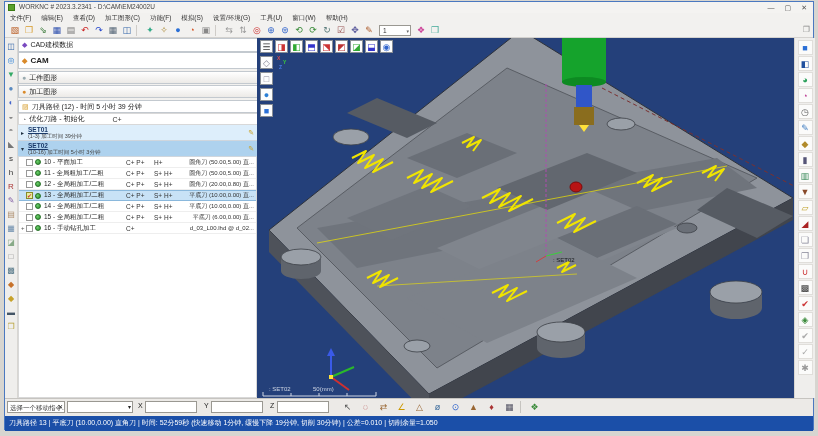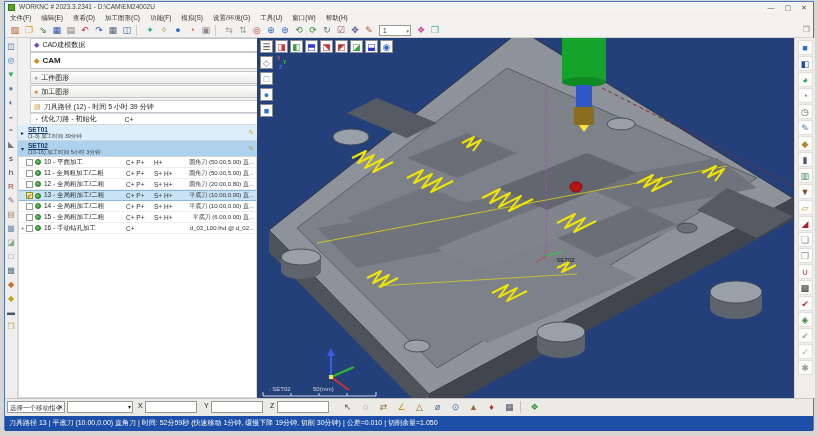--- a/index.html
+++ b/index.html
@@ -29,21 +29,21 @@
   .content { position:absolute; left:0; top:36px; width:100%; height:360px; }
   .left-strip { position:absolute; left:0; top:0; width:13px; height:360px; background:#efeeec;
     border-right:1px solid #d8d6d2; display:flex; flex-direction:column; align-items:center; padding-top:2px; }
   .left-strip .stripi { width:12px; height:14px; font-size:8px; line-height:14px; text-align:center; }
   .right-strip { position:absolute; left:789px; top:0; width:21px; height:360px; background:#efeeec;
     border-left:1px solid #d8d6d2; display:flex; flex-direction:column; align-items:center; padding-top:2px; }
   .right-strip .stripi { width:15px; height:15px; font-size:9px; line-height:15px; text-align:center;
     background:#fbfbfa; border:1px solid #e0deda; margin-bottom:1px; }
   
   .left-panel { position:absolute; left:13px; top:0; width:239px; height:360px; background:#f2f1ef; }
-  .prow { position:absolute; left:12px; width:268px; background:#fff; border:1px solid #c3c9cf;
+  .prow { position:absolute; left:0; width:268px; background:#fff; border:1px solid #c3c9cf;
     display:flex; align-items:center; font-size:7px; color:#222; padding:0 3px; white-space:nowrap; }
   .prow .gi { margin-right:3px; font-size:7px; }
   .r-right { margin-left:auto; font-size:7px; }
   .cad-h { top:0; height:14px; }
   .cam-h { top:14px; height:17px; font-weight:bold; font-size:8px; }
   .btn-row { background:linear-gradient(#fff,#eceae7); }
   .b1 { top:33px; height:13px; }
   .b2 { top:47px; height:13px; }
   .tp { top:62px; height:13px; }
   .opt { top:75px; height:12px; border-color:#d8d8d8; }

